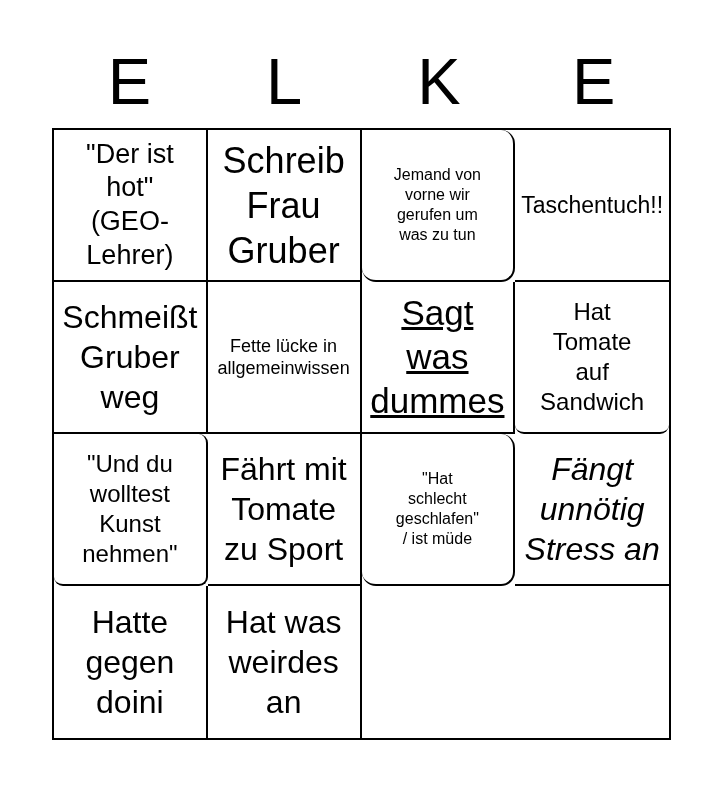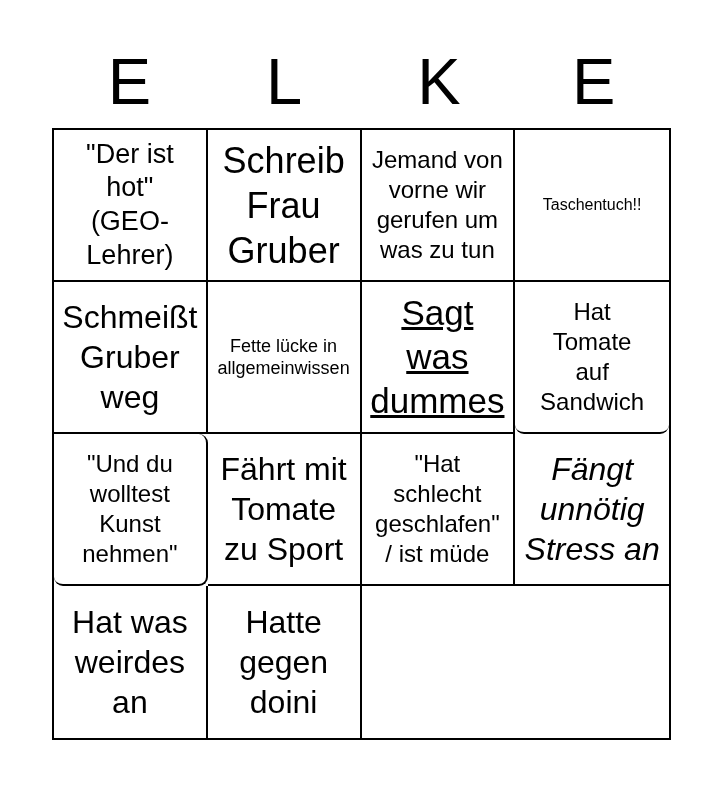--- a/index.html
+++ b/index.html
@@ -45,22 +45,22 @@
     white-space: pre-line;
     line-height: 1.25;
     padding: 2px 3px;
     border-right: 2px solid #000000;
     border-bottom: 2px solid #000000;
     overflow: hidden;
   }
   .cell:nth-child(4n) { border-right: none; }
   .cell:nth-child(n+13) { border-bottom: none; }
   .f18 { font-size: 18px; text-align: center; }
-  .f21 { font-size: 16px; }
-  .f24 { font-size: 24px; }
+  .f21 { font-size: 23px; }
+  .f24 { font-size: 16px; border-radius: 14px; }
   .f26 { font-size: 24px; border-radius: 9px; }
   .f27 { font-size: 27px; }
   .f28 { font-size: 32px; font-style: italic; }
   .f30 { font-size: 35px; text-decoration: underline; }
   .f32 { font-size: 32px; }
   .f36 { font-size: 36px; }
 </style>
 </head>
 <body>
 
@@ -102,20 +102,20 @@
     <div class="cell f32">Fährt mit
 Tomate
 zu Sport</div>
     <div class="cell f24">"Hat
 schlecht
 geschlafen"
 / ist müde</div>
     <div class="cell f28">Fängt
 unnötig
 Stress an</div>
+    <div class="cell f32">Hatte
+gegen
+doini</div>
     <div class="cell f32">Hat was
 weirdes
 an</div>
-    <div class="cell f32">Hatte
-gegen
-doini</div>
   </div>
 </div>
 
 </body></html>

